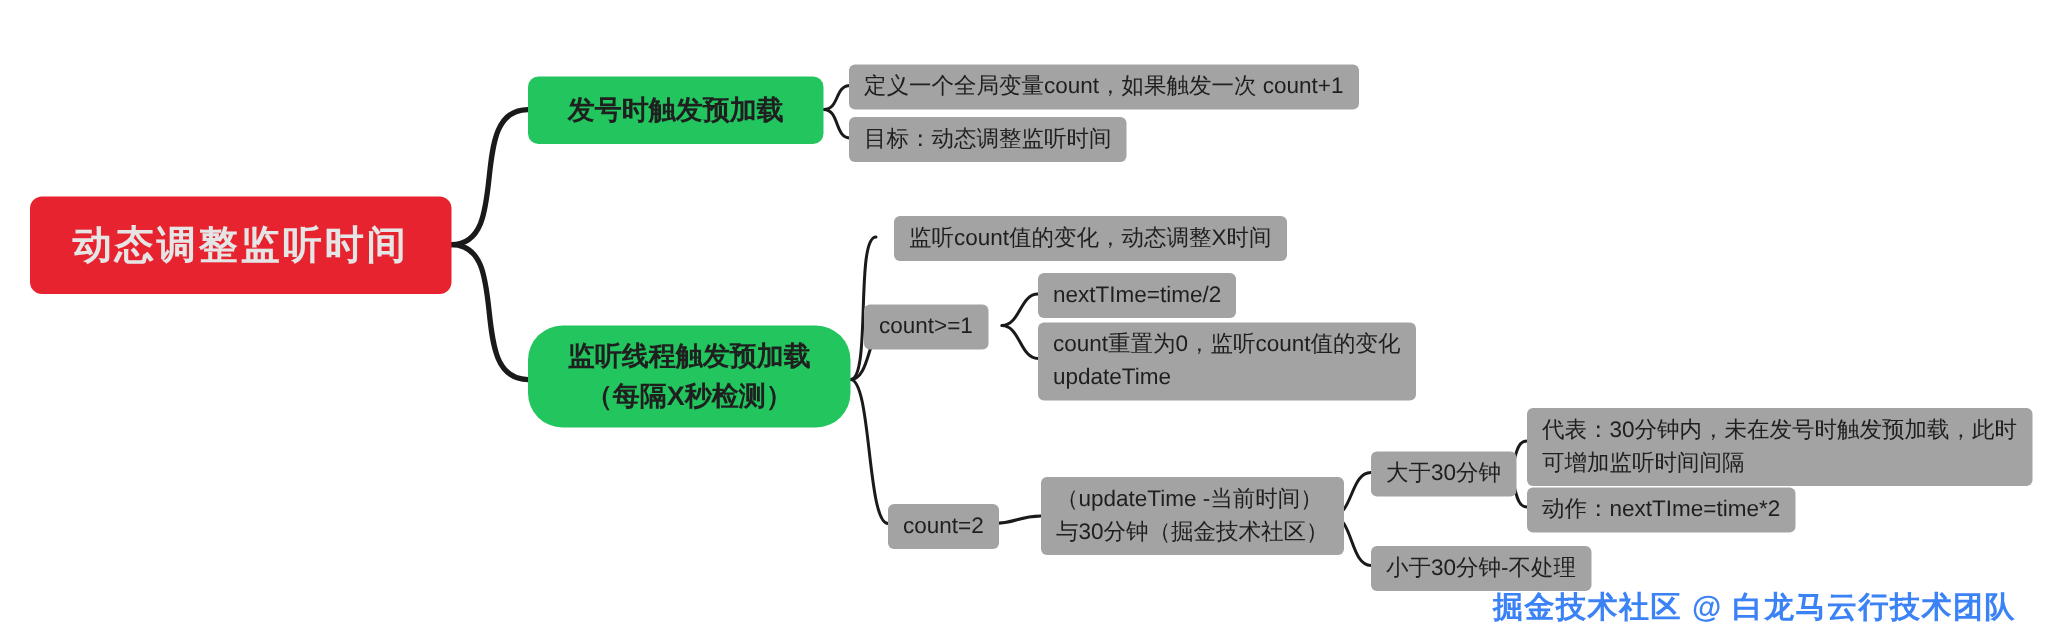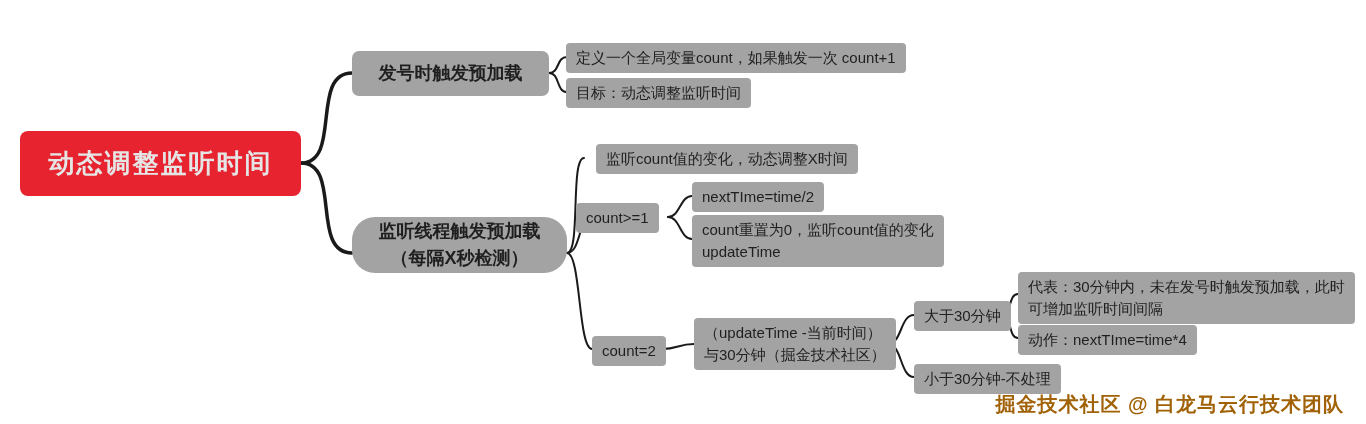--- a/index.html
+++ b/index.html
@@ -12,35 +12,35 @@
     position:absolute;box-sizing:border-box;color:#1f1f1f;
     font-family:"Liberation Sans","DejaVu Sans",sans-serif;
   }
   .root{
     left:20px;top:131px;width:281px;height:65px;
     background:#e6232e;color:#e5e5e5;border-radius:8px;
     display:flex;align-items:center;justify-content:center;
     font-size:26px;font-weight:700;letter-spacing:2px;
   }
   .branch{
-    background:#a3a3a3;border-radius:7px;
+    background:#22c55e;border-radius:7px;
     display:flex;align-items:center;justify-content:center;
     font-size:18px;font-weight:600;text-align:center;
     white-space:pre-line;line-height:1.5;
   }
   .branch1{left:352px;top:51px;width:197px;height:45px;}
-  .branch2{left:352px;top:217px;width:215px;height:56px;border-radius:23px;}
+  .branch2{left:352px;top:217px;width:215px;height:68px;border-radius:23px;}
   .leaf{
     background:#a3a3a3;border-radius:4px;
     display:inline-block;padding:4px 10px;
     font-size:15px;line-height:1.45;white-space:pre-line;
   }
   .watermark{
     position:absolute;right:22px;bottom:6px;
-    font-size:20px;font-weight:700;color:#a16207;letter-spacing:1px;
+    font-size:20px;font-weight:700;color:#3b82f6;letter-spacing:1px;
   }
 </style>
 </head>
 <body>
 
 <svg id="edges" viewBox="0 0 1366 424" xmlns="http://www.w3.org/2000/svg">
   <g fill="none" stroke="#1a1a1a" stroke-linecap="round">
     <path stroke-width="3.5" d="M301,163 C342,163 310,73 352,73"></path>
     <path stroke-width="3.5" d="M301,163 C342,163 310,253 352,253"></path>
     <path stroke-width="2" d="M549,73 C560,73 556,57 567,57"></path>
@@ -81,17 +81,17 @@
 <div class="node leaf" style="left:592px;top:336px;">count=2</div>
 
 <div class="node leaf" style="left:694px;top:318px;">（updateTime -当前时间）
 与30分钟（掘金技术社区）</div>
 
 <div class="node leaf" style="left:914px;top:301px;">大于30分钟</div>
 
 <div class="node leaf" style="left:1018px;top:272px;">代表：30分钟内，未在发号时触发预加载，此时
 可增加监听时间间隔</div>
 
-<div class="node leaf" style="left:1018px;top:325px;">动作：nextTIme=time*4</div>
+<div class="node leaf" style="left:1018px;top:325px;">动作：nextTIme=time*2</div>
 
 <div class="node leaf" style="left:914px;top:364px;">小于30分钟-不处理</div>
 
 <div class="watermark">掘金技术社区 @ 白龙马云行技术团队</div>
 
 </body></html>

